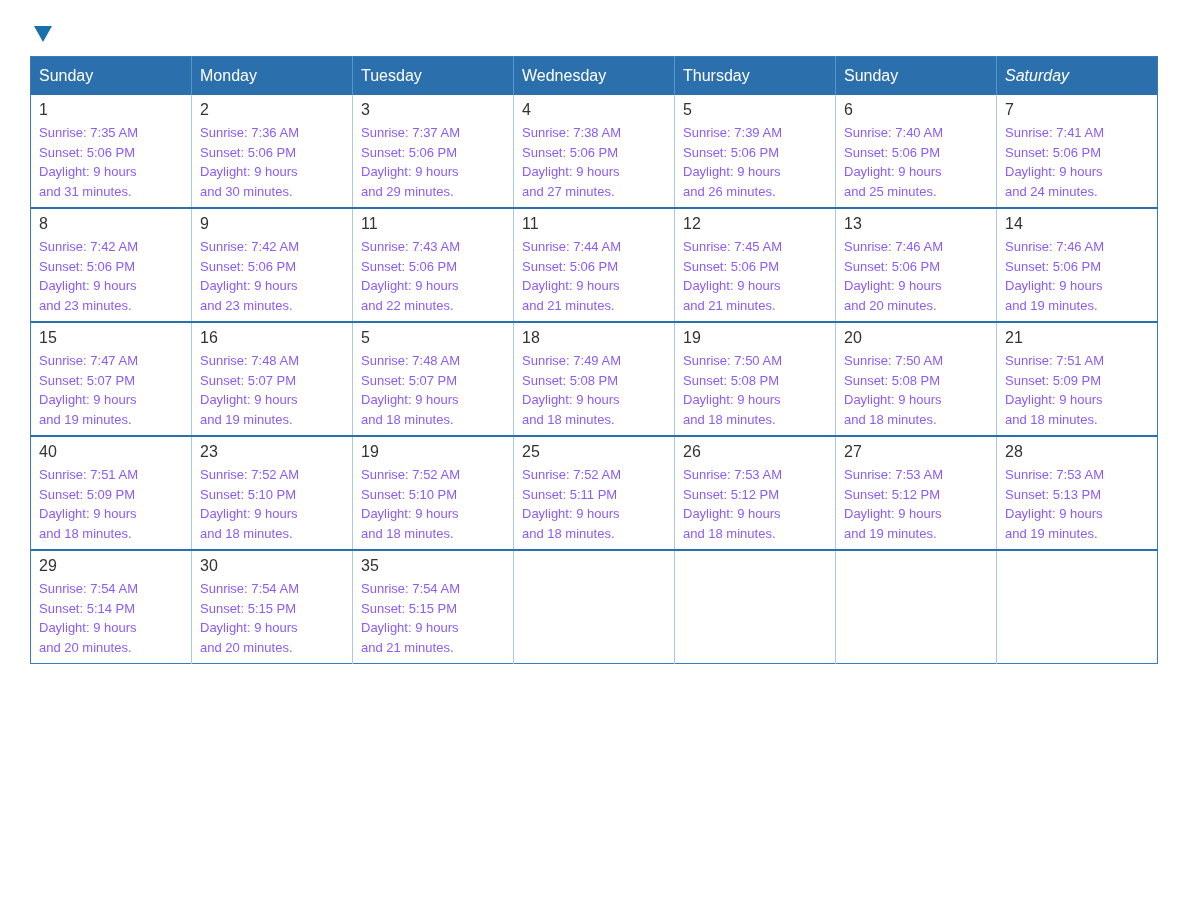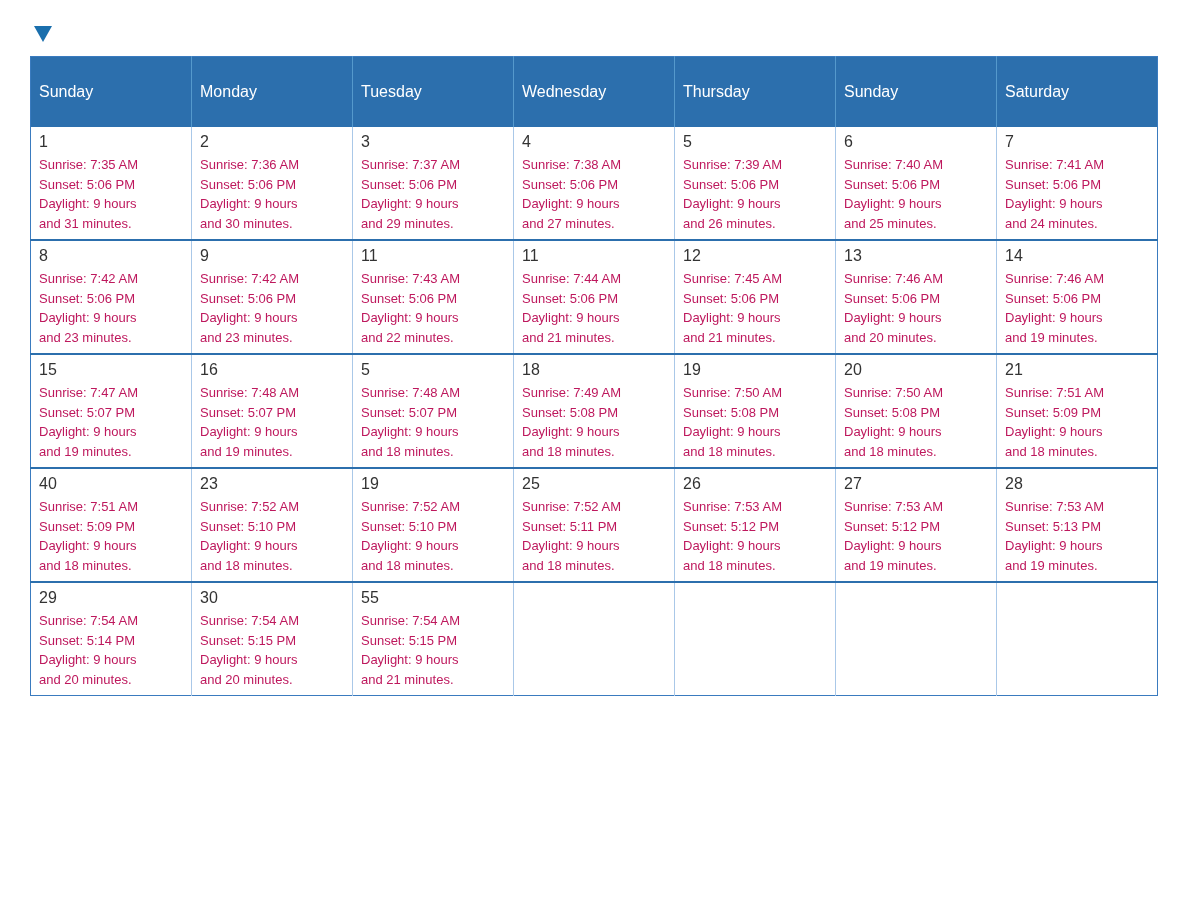--- a/index.html
+++ b/index.html
@@ -39,28 +39,29 @@
       color: #555;
     }
     .calendar {
       width: 100%;
       border-collapse: collapse;
       border: 1px solid #3a7bbf;
     }
     .calendar th {
       background-color: #2c6fad;
       color: #fff;
-      padding: 26px 8px;
+      padding: 10px 8px;
       text-align: left;
       font-size: 16px;
       font-weight: normal;
       border-right: 1px solid #5599cc;
     }
     .calendar th:last-child {
       border-right: none;
+      font-style: italic;
     }
     .calendar td {
       vertical-align: top;
       padding: 6px 8px;
       border-right: 1px solid #aac8e8;
       border-top: 2px solid #2c6fad;
       width: 14.28%;
       font-size: 13.5px;
       color: #333;
       min-height: 110px;
@@ -72,21 +73,21 @@
       border-top: none;
     }
     .day-number {
       font-size: 16px;
       margin-bottom: 4px;
       display: block;
     }
     .day-info {
       font-size: 13px;
       line-height: 1.5;
-      color: #be185d;
+      color: #8b5cf6;
     }
     .empty-cell {
       background: #fff;
     }
   </style>
 </head>
 <body>
 
 <div class="header">
   <div class="logo">
@@ -390,21 +391,21 @@
         <td>
         <span class="day-number">30</span>
         <div class="day-info">
           Sunrise: 7:54 AM<br>
           Sunset: 5:15 PM<br>
           Daylight: 9 hours<br>
           and 20 minutes.
         </div>
       </td>
         <td>
-        <span class="day-number">55</span>
+        <span class="day-number">35</span>
         <div class="day-info">
           Sunrise: 7:54 AM<br>
           Sunset: 5:15 PM<br>
           Daylight: 9 hours<br>
           and 21 minutes.
         </div>
       </td>
         <td class="empty-cell"></td>
         <td class="empty-cell"></td>
         <td class="empty-cell"></td>

